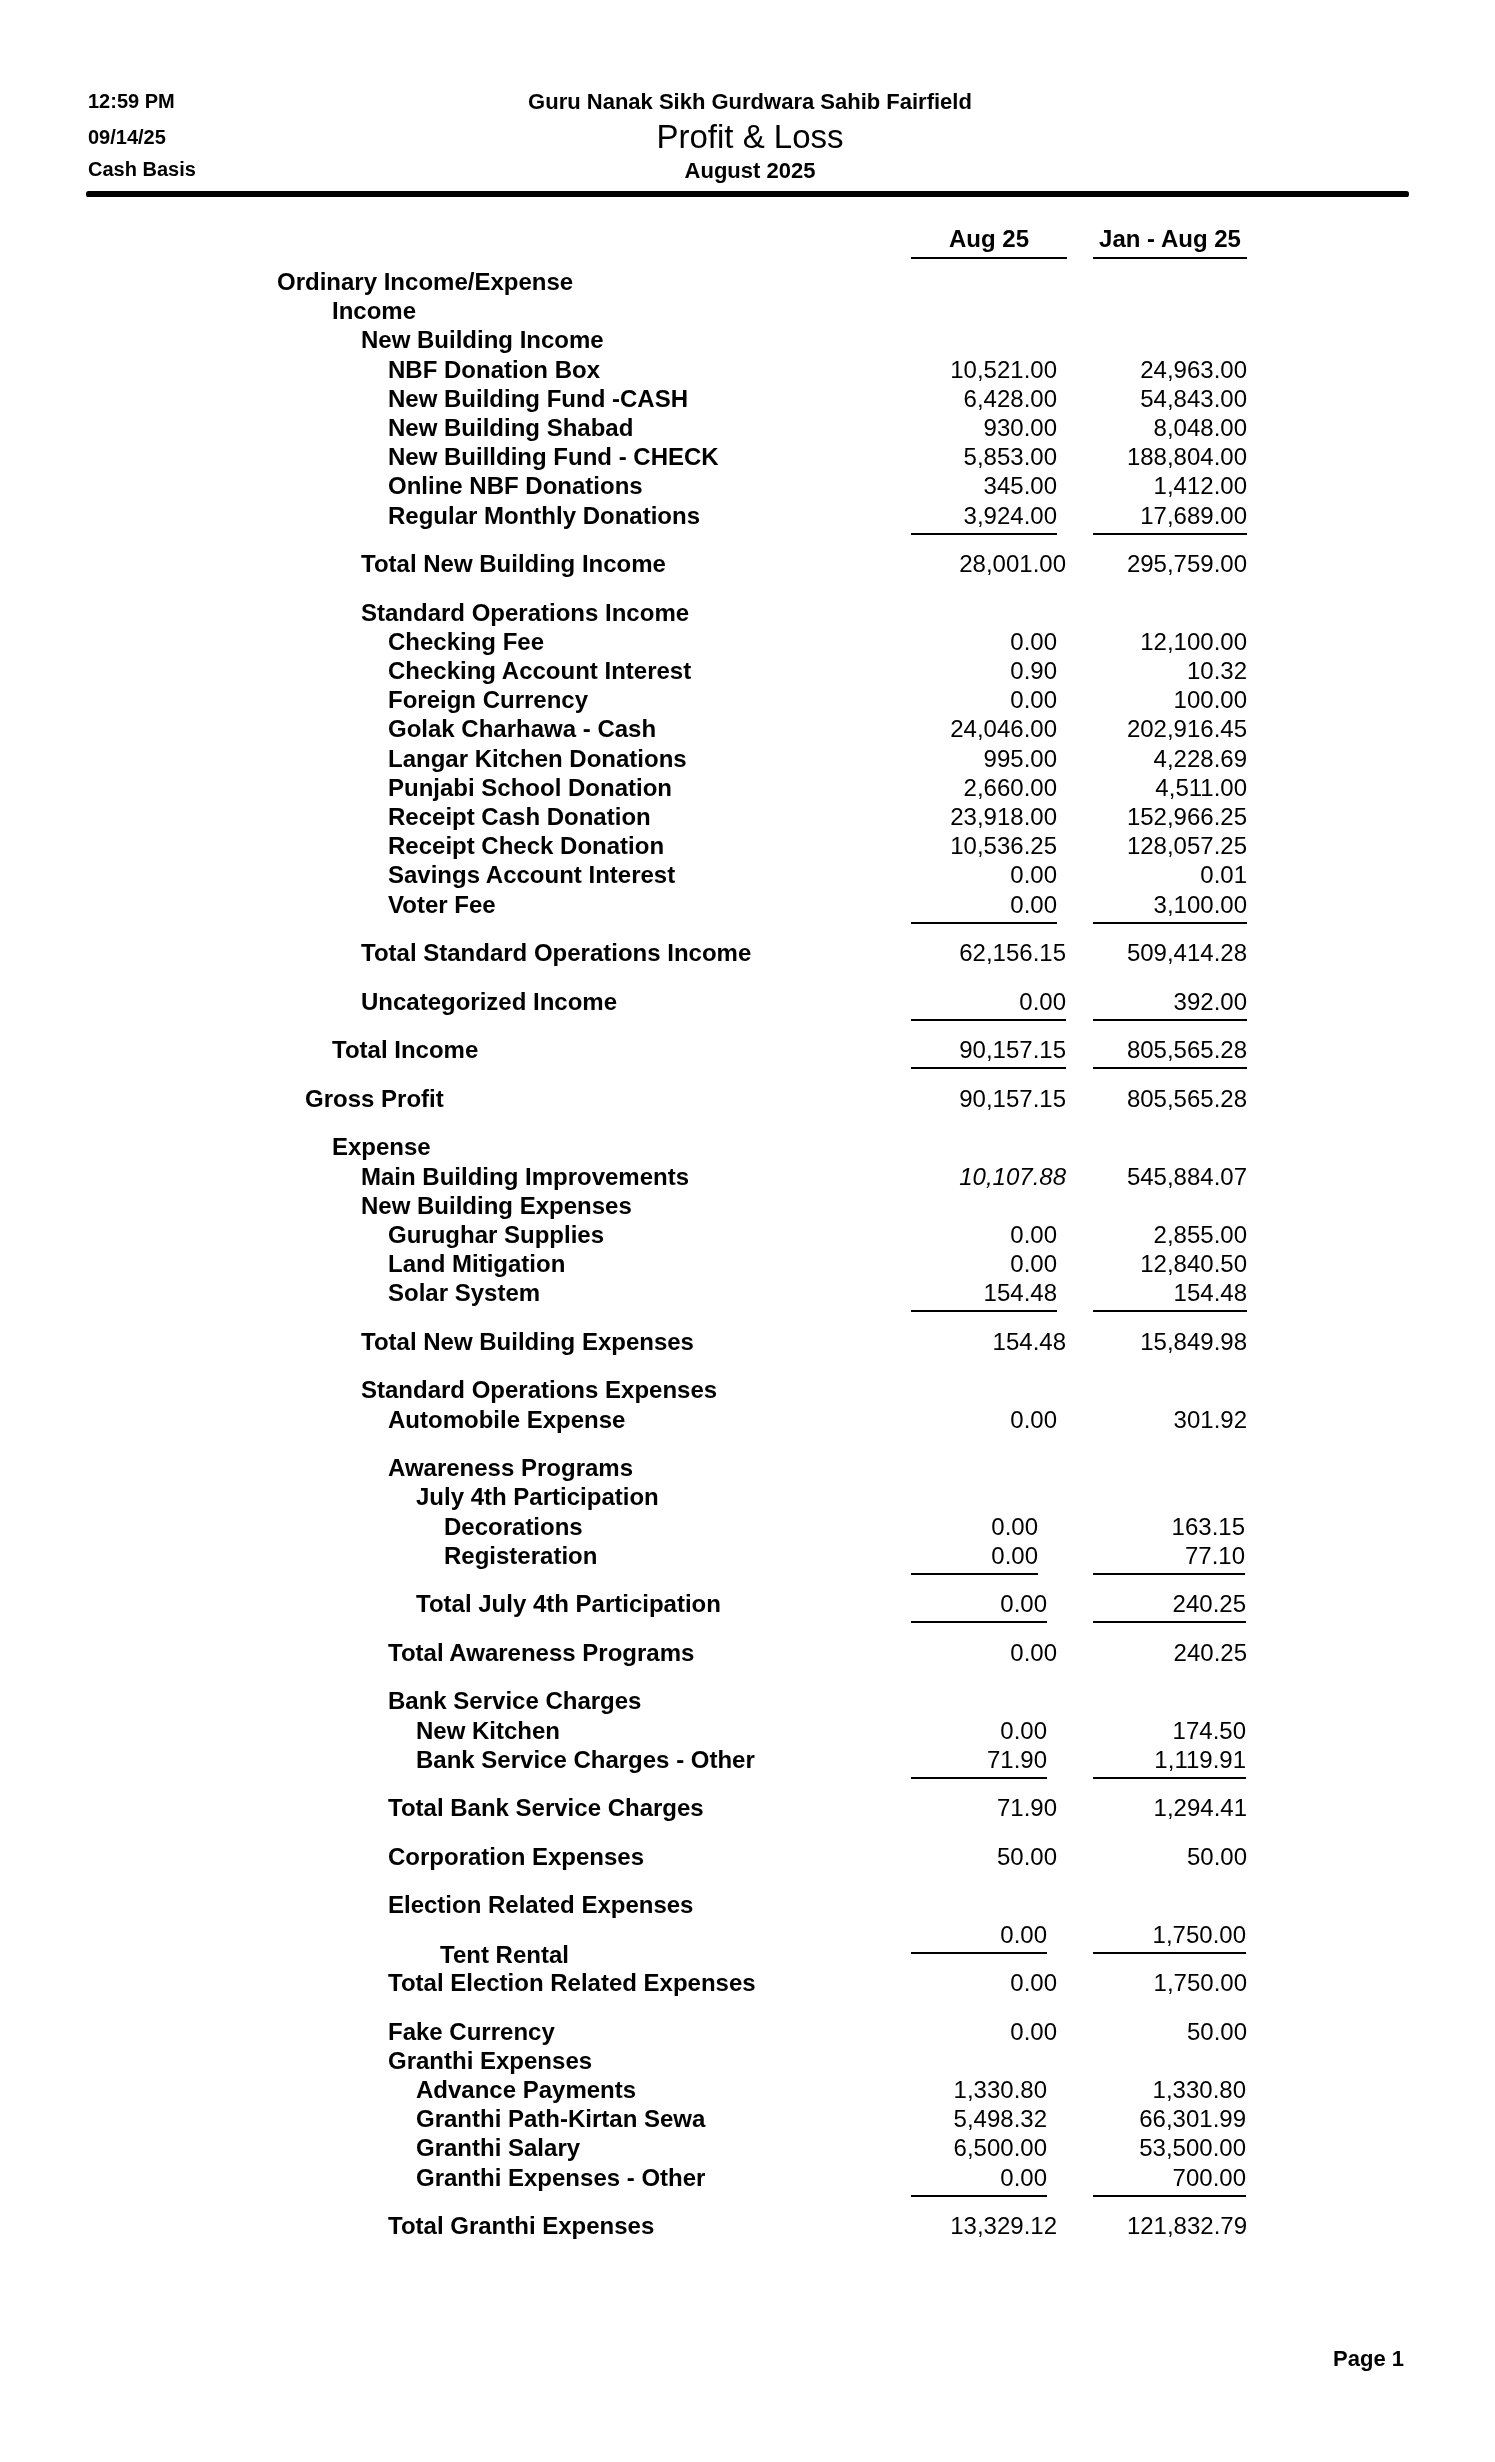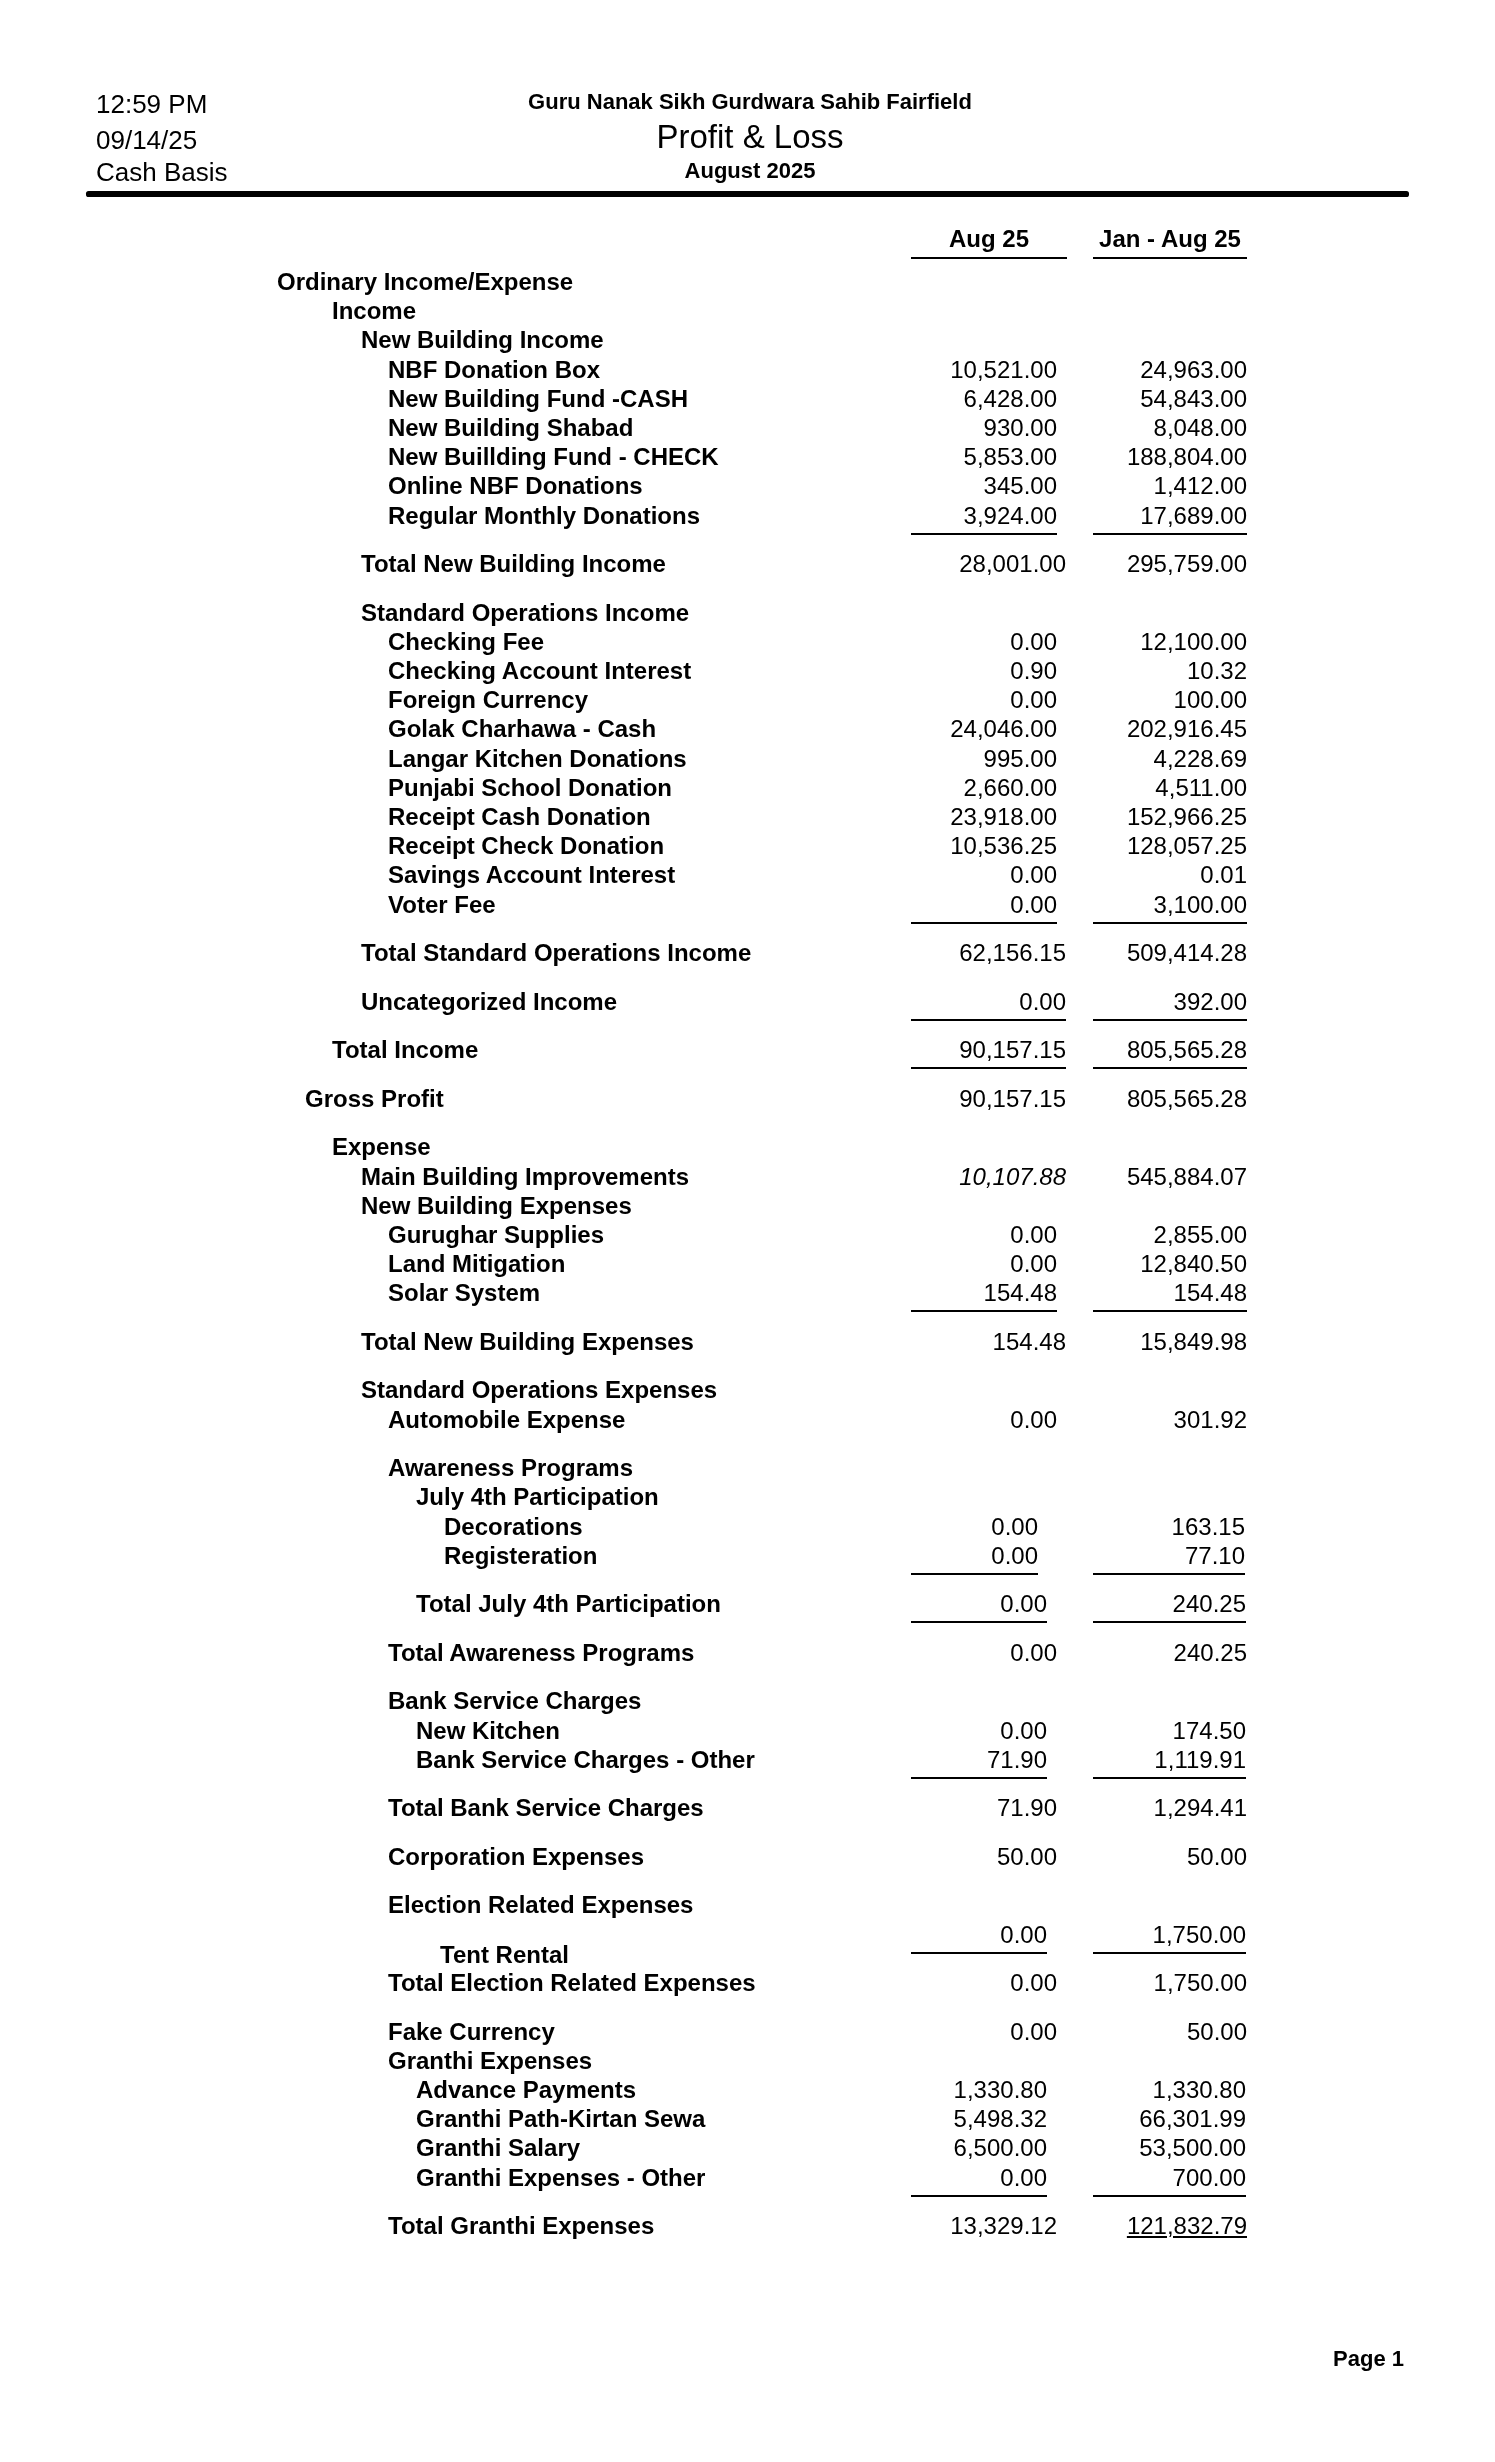--- a/index.html
+++ b/index.html
@@ -1,18 +1,18 @@
 <!DOCTYPE html>
 <html style="font-size:14px"><head>
 <meta charset="utf-8">
 <style>
   html, body { margin: 0; padding: 0; background: #ffffff; }
   body { width: 1495px; height: 2462px; position: relative; overflow: hidden;
          font-family: "Liberation Sans", sans-serif; color: #000; }
-  .hdr-left { position: absolute; left: 96px; font-weight: normal; font-size: 26px; line-height: 1; }
+  .hdr-left { position: absolute; left: 88px; font-weight: bold; font-size: 20px; line-height: 1; }
   .hdr-center { position: absolute; left: 398px; width: 704px; text-align: center; font-weight: bold; line-height: 1; }
   #company { top: 91px; font-size: 22px; }
   #title { top: 120px; font-size: 33px; font-weight: normal; }
   #period { top: 160px; font-size: 22px; }
   #time { top: 91px; }
   #date { top: 127px; }
   #basis { top: 159px; }
   .thick-rule { position: absolute; left: 86px; width: 1323px; top: 191px; height: 6.2px; background: #000; border-radius: 2.6px; }
   .colhead { position: absolute; top: 227px; font-weight: bold; font-size: 24px; text-align: center; line-height: 1; }
   .colhead-line { position: absolute; top: 257px; height: 1.8px; background: #000; }
@@ -193,17 +193,17 @@
     <div class="row-label" style="left: 416px; top: 2136px;">Granthi Salary</div>
     <div class="row-val" style="left: 911px; width: 136px; top: 2136px;">6,500.00</div>
     <div class="row-val" style="left: 1093px; width: 153px; top: 2136px;">53,500.00</div>
     <div class="row-label" style="left: 416px; top: 2166px;">Granthi Expenses - Other</div>
     <div class="row-val" style="left: 911px; width: 136px; top: 2166px;">0.00</div>
     <div class="uline" style="left: 911px; width: 136px; top: 2195px;"></div>
     <div class="row-val" style="left: 1093px; width: 153px; top: 2166px;">700.00</div>
     <div class="uline" style="left: 1093px; width: 153px; top: 2195px;"></div>
     <div class="row-label" style="left: 388px; top: 2214px;">Total Granthi Expenses</div>
     <div class="row-val" style="left: 911px; width: 146px; top: 2214px;">13,329.12</div>
-    <div class="row-val" style="left: 1093px; width: 154px; top: 2214px; text-decoration: underline;">121,832.79</div>
+    <div class="row-val" style="left: 1093px; width: 154px; top: 2214px;">121,832.79</div>
   </div>
 
 <div id="page-num">Page 1</div>
 
 
 </body></html>

